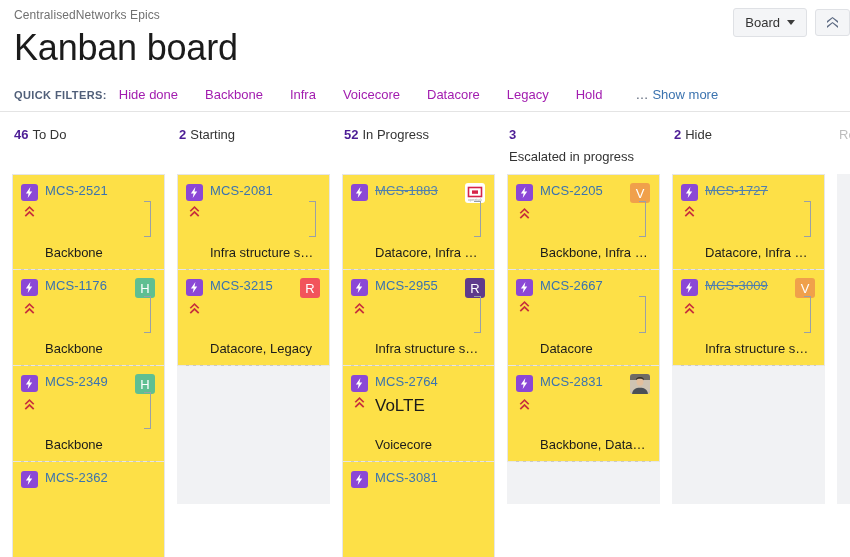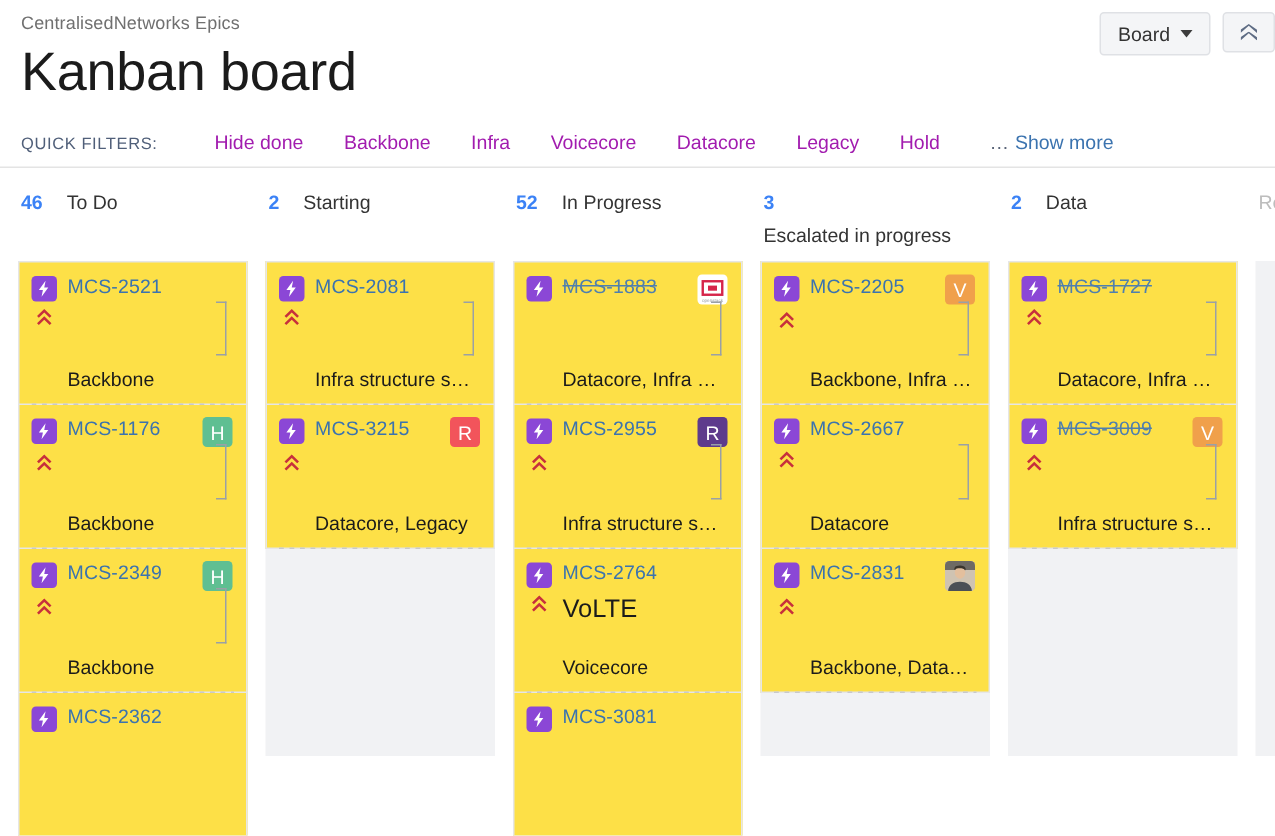--- a/index.html
+++ b/index.html
@@ -10,21 +10,21 @@
     overflow: hidden;
     color: #172b4d;
   }
   #app { width: 850px; height: 471px; position: relative; background:#fff; }
 
   
   .hdr { padding: 8px 14px 0 14px; position: relative; }
   .breadcrumb { font-size: 12px; color: #707070; letter-spacing: .1px; }
   .page-title { font-size: 36px; font-weight: 400; color: #1b1b1b; margin-top: 5px; letter-spacing: -0.2px; }
 
-  .hdr-actions { position: absolute; right: 0px; top: 8px; display: flex; gap: 8px; align-items: flex-start; }
+  .hdr-actions { position: absolute; right: 0px; top: 8px; display: flex; gap: 8px; align-items: center; }
   .btn {
     background: #f4f5f7; border: 1px solid #dfe1e5; border-radius: 3px;
     color: #333; font-size: 13px; padding: 6px 11px; cursor: pointer;
     display: inline-flex; align-items: center; gap: 7px; font-family: inherit;
     white-space: nowrap;
   }
   .caret { width:0;height:0;border-left:4px solid transparent;border-right:4px solid transparent;border-top:5px solid #3c3c3c; display:inline-block; }
   .btn-icon { padding: 6px 10px; }
   .chev-up { display:inline-block; width:13px; height:13px; position:relative; }
   .chev-up::before, .chev-up::after {
@@ -38,30 +38,30 @@
     clip-path: polygon(0% 100%, 50% 20%, 100% 100%, 100% 65%, 50% 0%, 0% 65%); height:6px; }
   .chev-up::after { top:6px; }
 
   
   .qf-bar {
     margin-top: 18px; padding: 0 14px 9px 14px;
     border-bottom: 1px solid #e4e4e4;
     display: flex; align-items: baseline; gap: 0px;
     font-size: 13px;
   }
-  .qf-label { font-size: 11px; font-weight: 400; color: #505f79; letter-spacing: .4px; margin-right: 38px; text-align: center; }
+  .qf-label { font-size: 11px; font-weight: 700; color: #505f79; letter-spacing: .4px; margin-right: 12px; text-align: center; }
   .qf-item { color: #a21caf; cursor: pointer; margin-right: 27px; white-space: nowrap; }
   .qf-more { color: #3b73af; cursor: pointer; margin-left: 6px; white-space: nowrap; }
   .qf-more .dots { color: #5a6478; margin-right: 4px; }
 
   
   .board { display: flex; padding: 0 6px; margin-top: 0; }
   .col { width: 165px; flex: 0 0 165px; padding: 0 6px; position: relative; }
   .col-hdr { padding: 14px 2px 6px 2px; font-size: 13px; color: #4b4b4b; line-height: 1.35; min-height: 62px; }
-  .col-hdr .cnt { font-weight: 700; color: #3b82f6; margin-right: 16px; }
+  .col-hdr .cnt { font-weight: 700; color: #4c1d95; margin-right: 4px; }
   .col-hdr .nm { color: #333; }
   .col-hdr.muted .nm, .col-hdr.muted .cnt { color: #bdbdbd; font-weight: 400; }
   .col-hdr .sub { display:block; margin-top: 4px; color:#333; }
 
   .col-body { background: #f1f2f4; min-height: 330px; padding: 0; }
   .col-body.empty-bg { background: #f1f2f4; }
 
   
   .card {
     background: #fde047; border: 1px solid #e6e6e6; border-top: none;
@@ -451,21 +451,21 @@
                   <path d="M7 6.2l5.2 5.1-1.3 1.3L7 8.8 3.1 12.6 1.8 11.3z" fill="#c7303c"></path>
                 </svg>
               </span>
               <span class="summary"></span>
             </div>
             <div class="card-foot ellip">Backbone, Data…</div>
           </div>
         </div>
       </div>
       <div class="col">
-        <div class="col-hdr"><span class="cnt">2</span><span class="nm">Data</span></div>
+        <div class="col-hdr"><span class="cnt">2</span><span class="nm">Hide</span></div>
         <div class="col-body">
           <div class="card">
             <div class="card-top">
               <span class="epic-icon">
                 <svg viewBox="0 0 10 12">
                   <path d="M6 0L1 7h3l-1 5 5-7H5z" fill="#fff"></path>
                 </svg>
               </span>
               <span class="key done">MCS-1727</span>
               <span class="spacer"></span>

